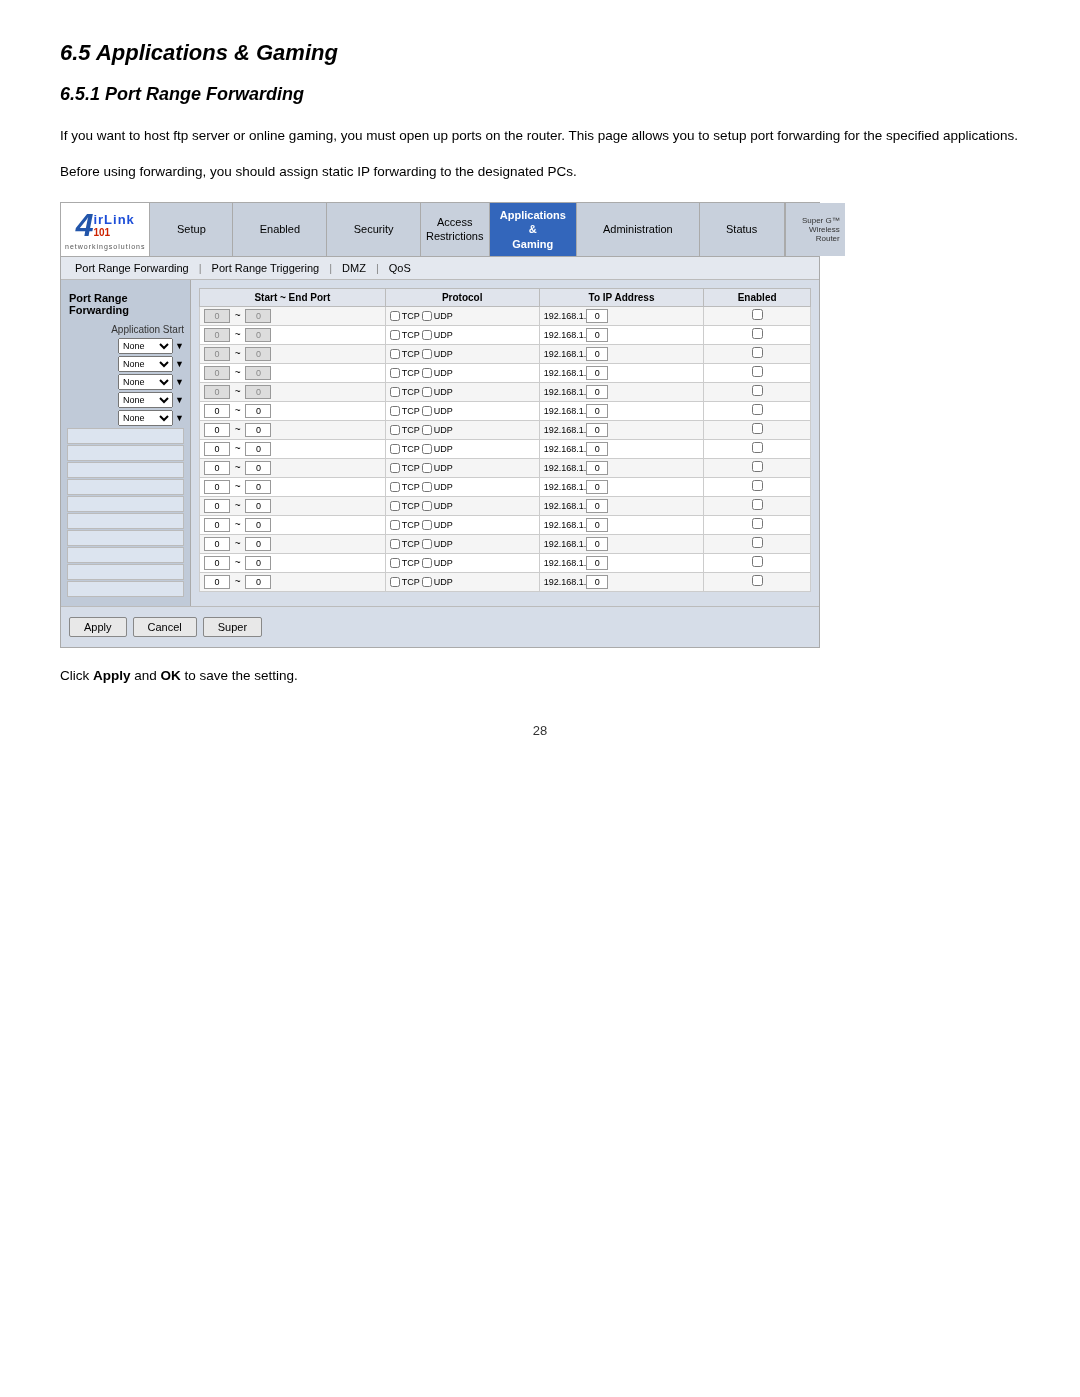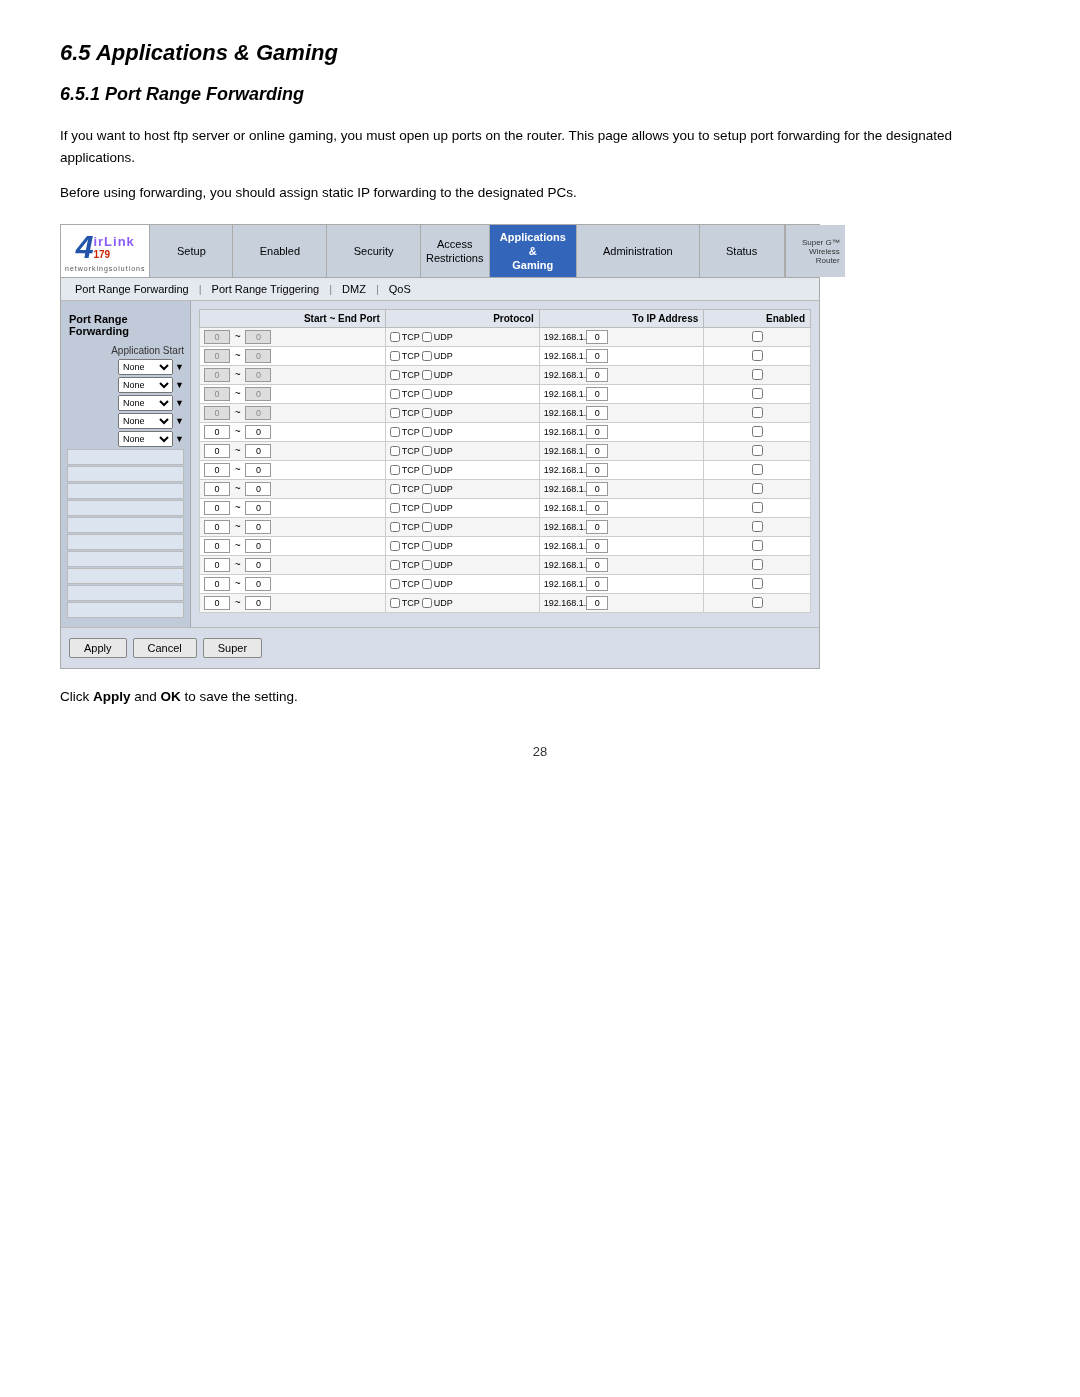--- a/index.html
+++ b/index.html
@@ -60,21 +60,21 @@
     .logo-4 {
       font-size: 32px;
       font-weight: bold;
       color: #2255aa;
       font-style: italic;
       line-height: 1;
     }
     .logo-irlink {
       font-size: 13px;
       font-weight: bold;
-      color: #8b5cf6;
+      color: #1d4ed8;
       letter-spacing: 1px;
     }
     .logo-101 {
       font-size: 10px;
       color: #cc2200;
       font-weight: bold;
     }
     .logo-sub {
       font-size: 7px;
       color: #555;
@@ -191,21 +191,21 @@
     .fw-table {
       width: 100%;
       border-collapse: collapse;
       font-size: 10px;
       background: #fff;
     }
     .fw-table th {
       background: #e0e4ec;
       border: 1px solid #bbb;
       padding: 3px 5px;
-      text-align: right;
+      text-align: center;
       font-size: 10px;
       font-weight: bold;
     }
     .fw-table td {
       border: 1px solid #ccc;
       padding: 2px 4px;
       font-size: 10px;
       background: #fff;
       vertical-align: middle;
     }
@@ -277,32 +277,32 @@
       font-size: 13px;
       color: #333;
     }
   </style>
 </head>
 <body>
 
 <h1 class="section-title">6.5 Applications &amp; Gaming</h1>
 <h2 class="sub-title">6.5.1 Port Range Forwarding</h2>
 
-<p class="description">If you want to host ftp server or online gaming, you must open up ports on the router. This page allows you to setup port forwarding for the designated applications.</p>
+<p class="description">If you want to host ftp server or online gaming, you must open up ports on the router. This page allows you to setup port forwarding for the specified applications.</p>
 <p class="description">Before using forwarding, you should assign static IP forwarding to the designated PCs.</p>
 
 <div class="router-box">
 
   <div class="router-header">
     <div class="logo-area">
       <div class="logo-main">
         <span class="logo-4">4</span>
         <div>
           <div class="logo-irlink">irLink</div>
-          <div class="logo-101">179</div>
+          <div class="logo-101">101</div>
         </div>
       </div>
       <div class="logo-sub">networkingsolutions</div>
     </div>
     <div class="nav-tabs">
       <div class="nav-tab">
         <span class="nav-tab-label">Setup</span>
       </div>
       <div class="nav-tab">
         <span class="nav-tab-label">Enabled</span>

